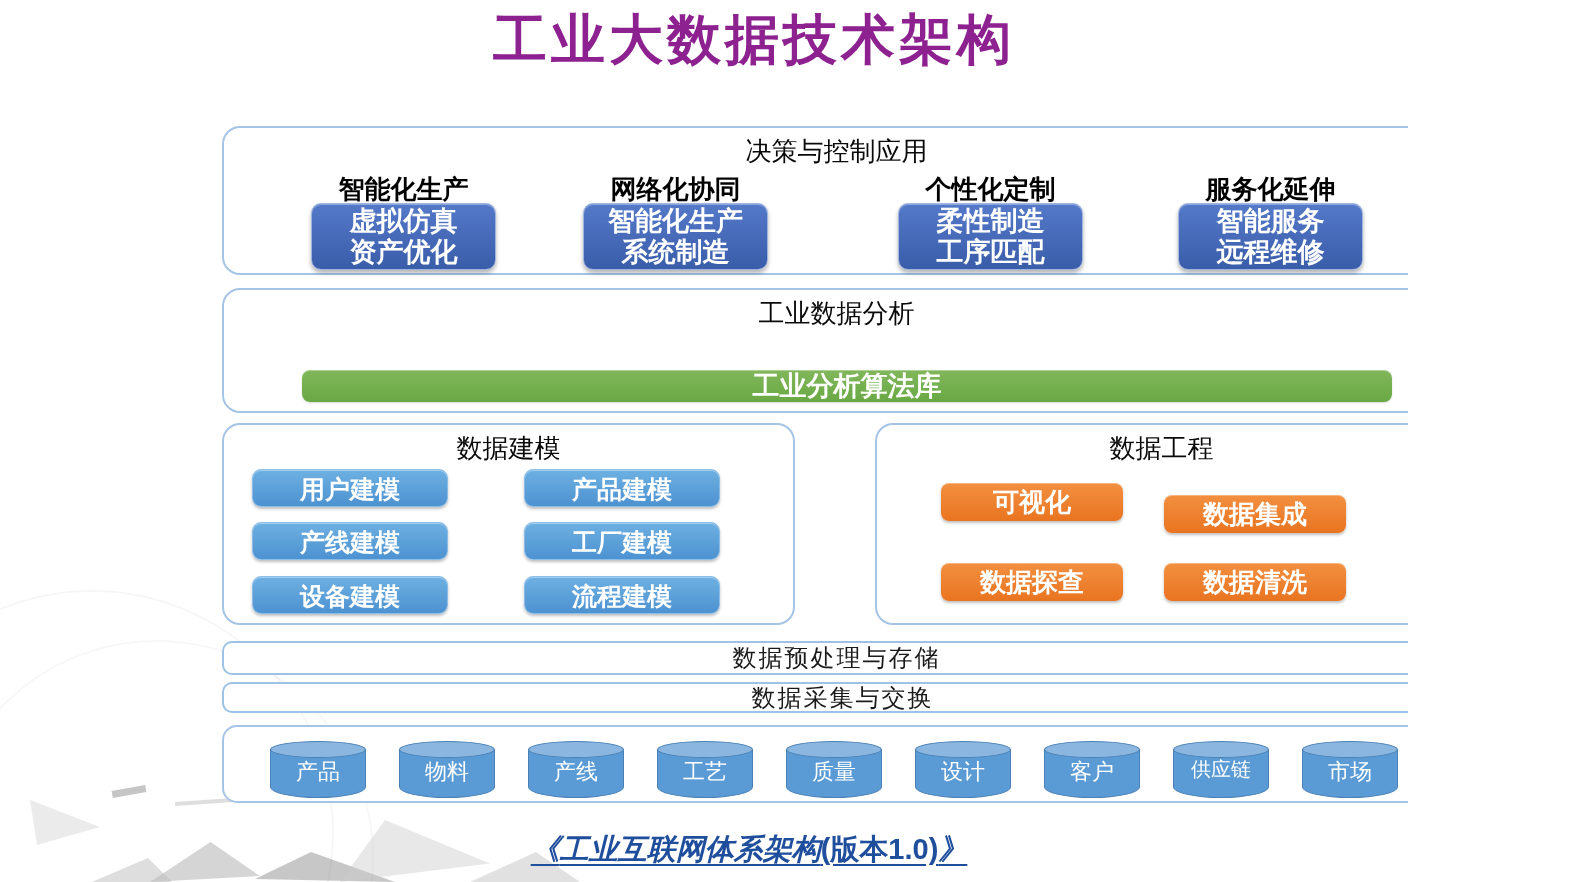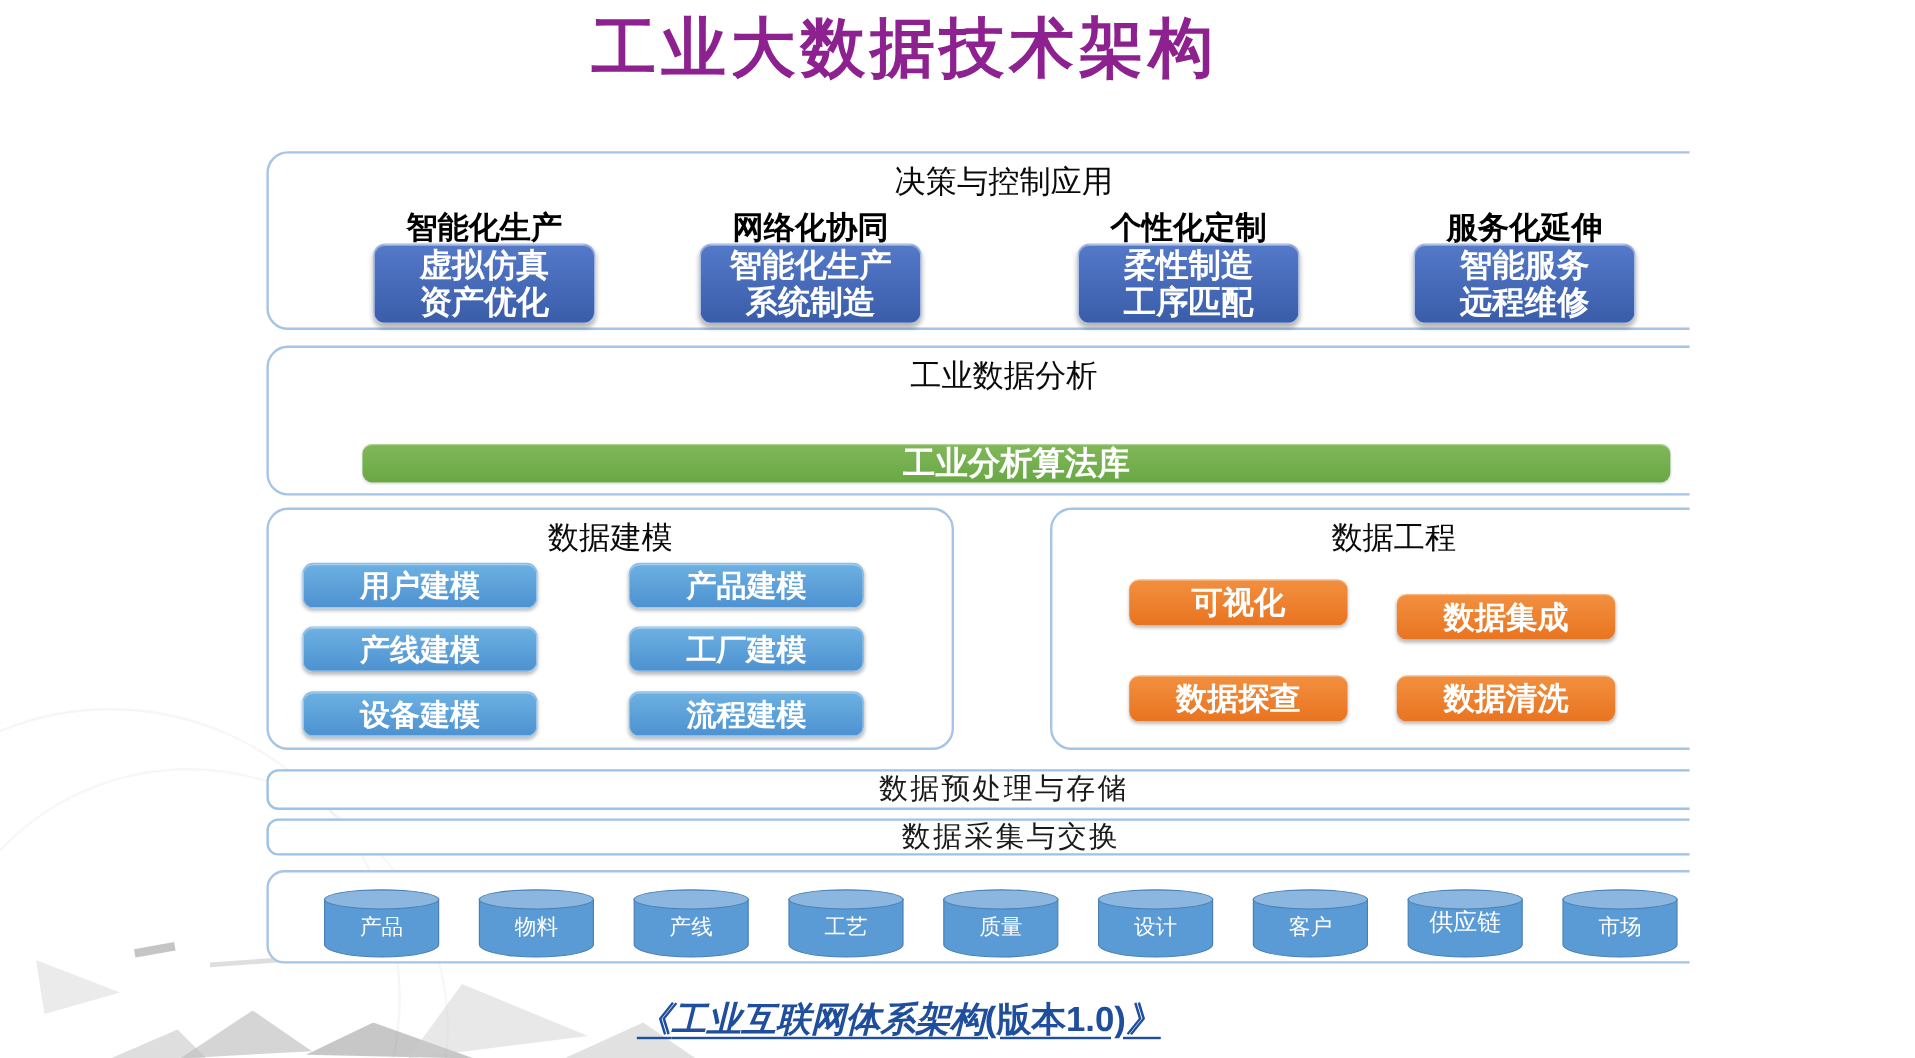--- a/index.html
+++ b/index.html
@@ -72,21 +72,21 @@
   .cyl-body{
     position:absolute;left:0;right:0;top:8px;bottom:0;background:#5b9bd5;border:1px solid #4a80b5;
     border-bottom-left-radius:48px 11px;border-bottom-right-radius:48px 11px;box-sizing:border-box;
   }
   .cyl-top{
     position:absolute;left:0;right:0;top:0;height:17px;background:#8ab6e0;border:1px solid #4a80b5;
     border-radius:50%;box-sizing:border-box;z-index:2;
   }
   .cyl-label{
     position:absolute;left:0;right:0;top:50%;transform:translateY(-40%);z-index:3;
-    text-align:center;color:#fff;font-size:18px;line-height:22px;padding:0 16px;
+    text-align:center;color:#fff;font-size:22px;line-height:22px;padding:0 16px;
   }
   
   .footer{
     position:absolute;left:90px;right:0;top:830px;text-align:center;
     font-size:29px;font-weight:bold;color:#1f4e9d;
     text-decoration:underline;text-underline-offset:5px;cursor:pointer;
   }
   .footer .it{font-style:italic;font-family:"Liberation Serif","DejaVu Serif",serif;}
   .footer .ver{font-style:normal;}
 </style>

